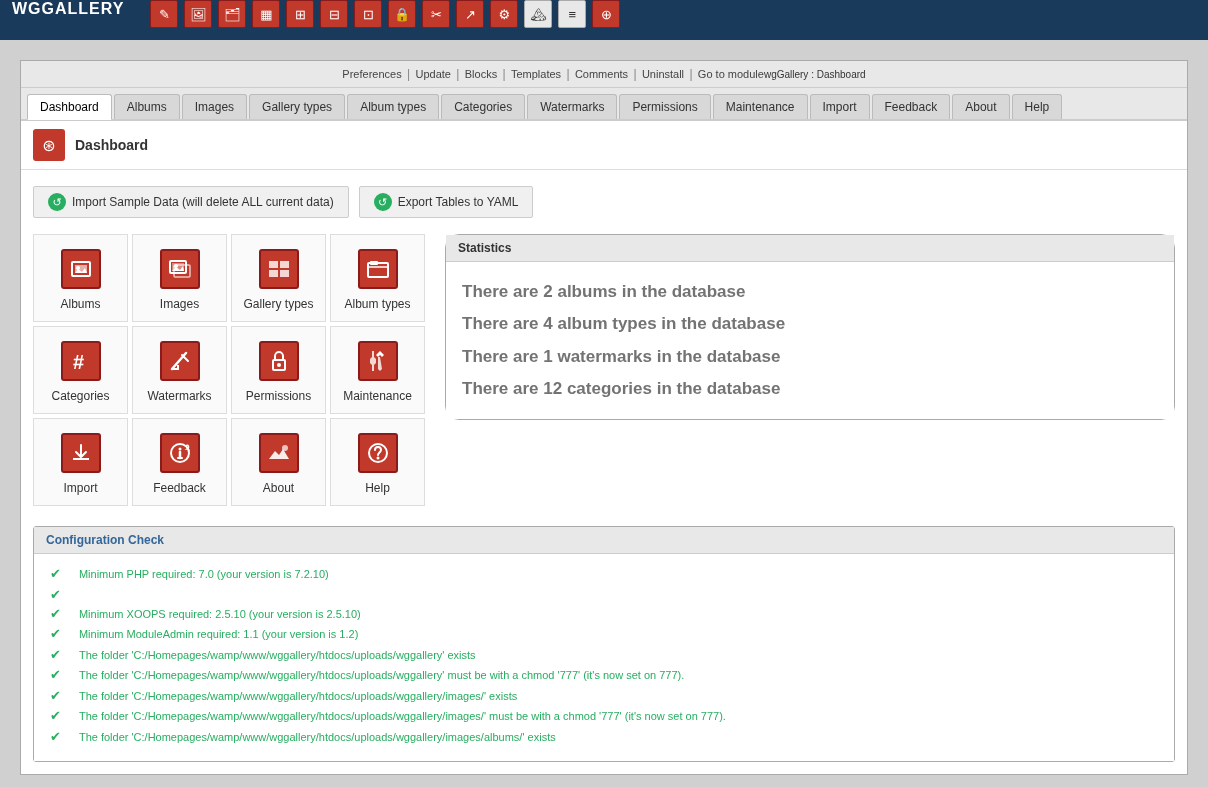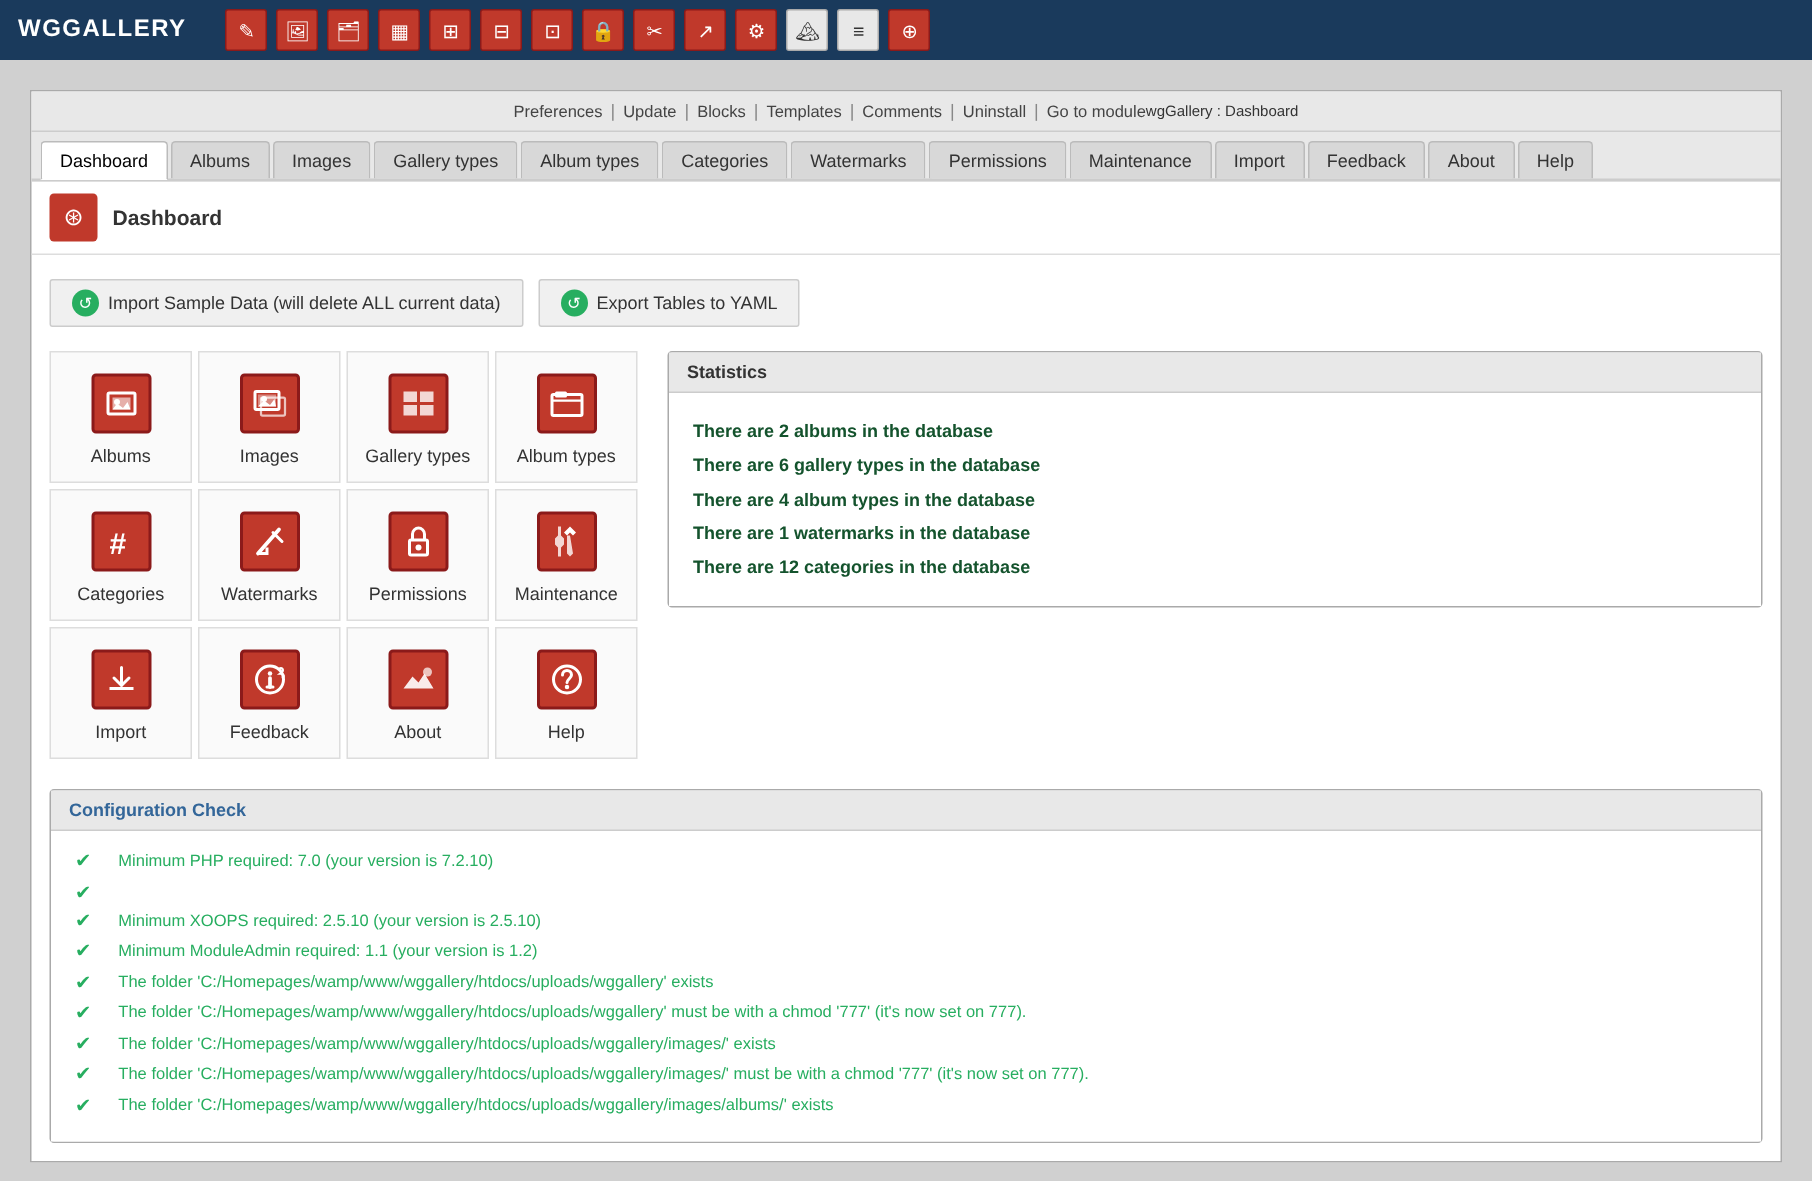--- a/index.html
+++ b/index.html
@@ -3,21 +3,20 @@
   <meta charset="utf-8">
   <style>
     * { margin: 0; padding: 0; box-sizing: border-box; }
     body { font-family: Arial, sans-serif; font-size: 12px; background: #d0d0d0; }
 
     
     #topbar {
       background: #1a3a5c;
       height: 40px;
       display: flex;
-      align-items: center;
       padding: 0 12px;
       gap: 6px;
     }
     #topbar .app-title {
       color: white;
       font-size: 16px;
       font-weight: bold;
       margin-right: 20px;
       letter-spacing: 1px;
     }
@@ -190,39 +189,39 @@
       color: #333;
       text-align: center;
     }
 
     
     #statistics {
       flex: 1;
     }
     .stats-box {
       border: 1px solid #aaa;
-      border-radius: 3px;
+      border-radius: 14px;
       padding: 0;
     }
     .stats-title {
       background: #e8e8e8;
       padding: 6px 12px;
       font-size: 12px;
       font-weight: bold;
       color: #333;
       border-bottom: 1px solid #ccc;
     }
     .stats-content {
       padding: 14px 16px;
       background: white;
     }
     .stats-content p {
-      font-size: 12px;
+      font-size: 17px;
       font-weight: bold;
-      color: #14532d;
+      color: #737373;
       line-height: 1.9;
     }
 
     
     #config-check {
       margin: 0 12px 12px;
       border: 1px solid #aaa;
       border-radius: 3px;
     }
     .config-title {
@@ -461,21 +460,20 @@
         <span class="icon-label">Help</span>
       </div>
 
     </div>
 
     <div id="statistics">
       <div class="stats-box">
         <div class="stats-title">Statistics</div>
         <div class="stats-content">
           <p>There are 2 albums in the database</p>
-          <p>There are 6 gallery types in the database</p>
           <p>There are 4 album types in the database</p>
           <p>There are 1 watermarks in the database</p>
           <p>There are 12 categories in the database</p>
         </div>
       </div>
     </div>
   </div>
 
   <div id="config-check">
     <div class="config-title">Configuration Check</div>

